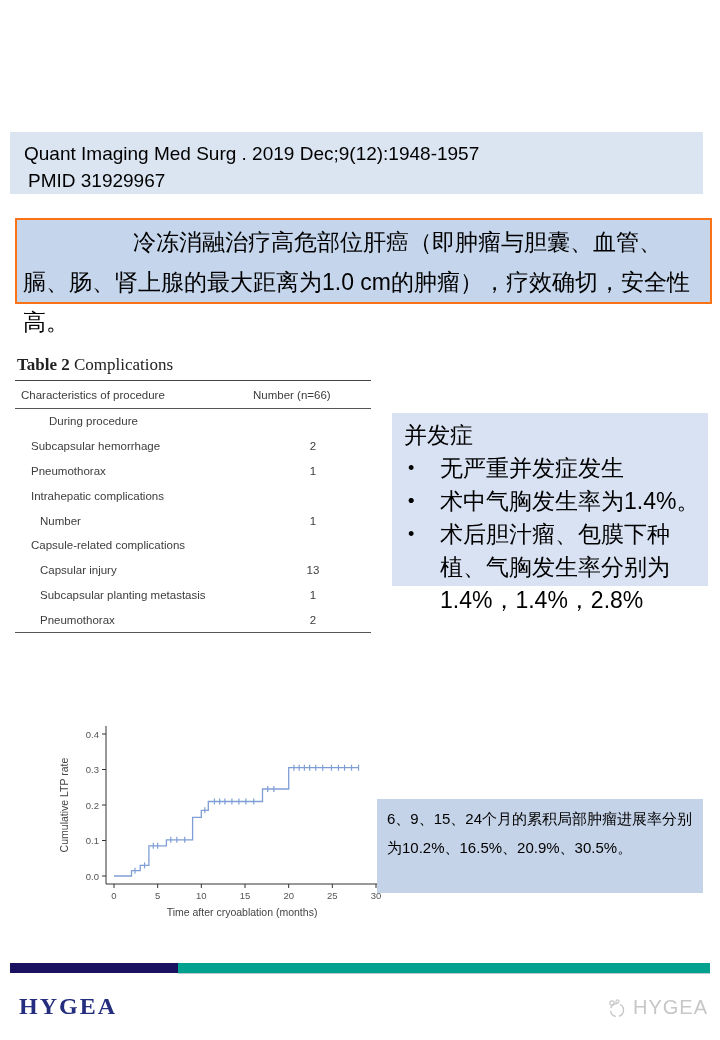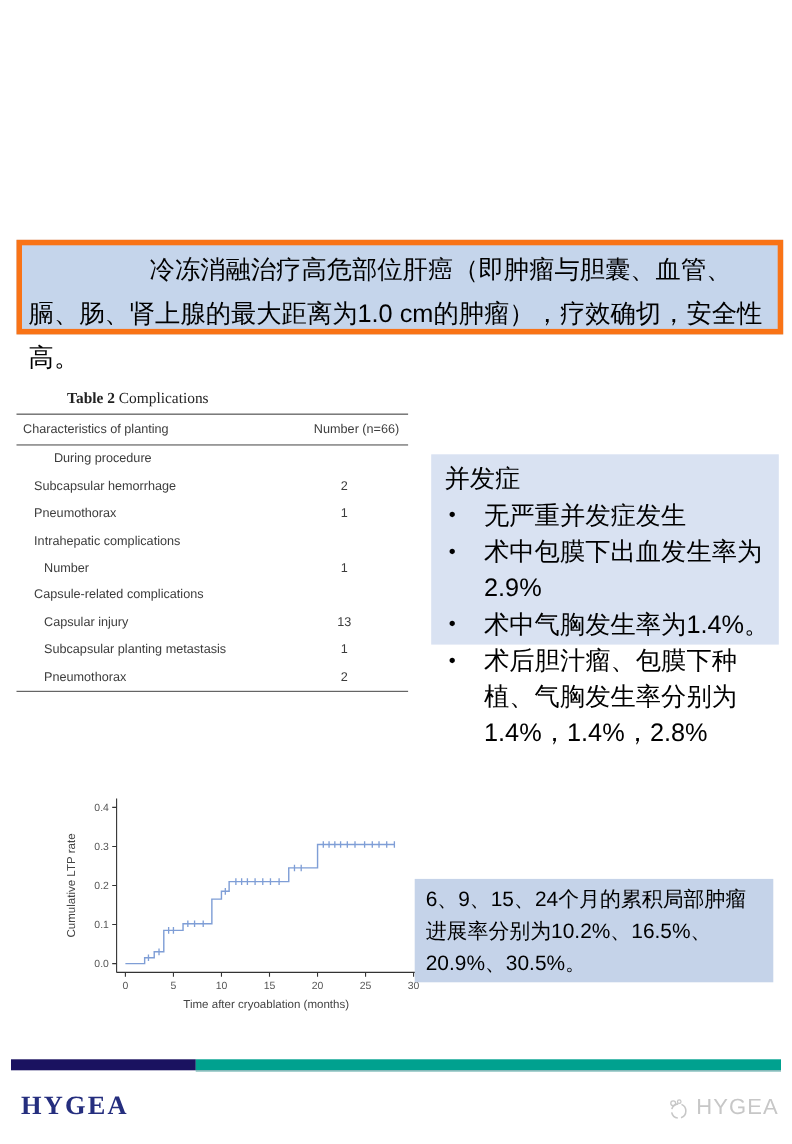--- a/index.html
+++ b/index.html
@@ -15,39 +15,39 @@
   }
   
   .citation{
     position:absolute;left:10px;top:132px;width:693px;height:62px;
     background:#dbe5f1;padding:8px 0 0 14px;box-sizing:border-box;
     font-size:19px;line-height:27px;color:#000;
   }
   
   .summary{
     position:absolute;left:15px;top:218px;width:697px;height:86px;
-    background:#c5d5eb;border:5px solid #f97316;box-sizing:border-box;
+    background:#c5d5eb;border:2px solid #f97316;box-sizing:border-box;
     font-size:23px;line-height:40px;color:#000;
     padding:2px 6px 0 6px;
   }
   .summary p{margin:0;text-indent:110px;}
   
   .ptable{
     position:absolute;left:15px;top:352px;width:356px;color:#3c3c3c;
   }
   .ptable-title{
     font-family:"Liberation Serif","DejaVu Serif",serif;
-    font-size:14px;padding:3px 2px 5px 2px;color:#222;margin-left:44px;
+    font-size:17px;padding:3px 2px 5px 2px;color:#222;
   }
   .ptable-title b{font-weight:bold;}
   .ptable-rule{border-top:1.4px solid #444;}
   .ptable-rule-light{border-top:1px solid #555;}
   .ptable-head{display:flex;align-items:center;height:27px;font-size:11.5px;}
   .ptable-head .h1{flex:1;padding-left:6px;}
-  .ptable-head .h2{width:110px;text-align:right;margin-right:8px;}
+  .ptable-head .h2{width:110px;text-align:left;margin-right:8px;}
   .trow{display:flex;align-items:center;height:24.8px;font-size:11.5px;}
   .tlabel{flex:1;white-space:nowrap;}
   .tvalue{width:56px;text-align:center;margin-right:30px;}
   .ind0{padding-left:6px;margin-left:28px;}
   .ind1{padding-left:16px;}
   .ind2{padding-left:25px;}
   
   .cbox{
     position:absolute;left:392px;top:413px;width:316px;height:173px;
     background:#d9e2f2;box-sizing:border-box;padding:6px 8px 0 10px;
@@ -59,21 +59,21 @@
   .cbox .marker{position:absolute;left:6px;top:0;font-size:18px;}
   
   .chart-wrap{position:absolute;left:56px;top:716px;width:325px;height:208px;}
   .chart-wrap svg{width:100%;height:100%;}
   .tick{font-size:9.5px;fill:#555;font-family:"Liberation Sans","DejaVu Sans",sans-serif;}
   .axlabel{font-size:10.5px;fill:#444;font-family:"Liberation Sans","DejaVu Sans",sans-serif;}
   
   .pbox{
     position:absolute;left:377px;top:799px;width:326px;height:94px;
     background:#c5d3e9;box-sizing:border-box;padding:5px 8px 0 10px;
-    font-size:19px;line-height:29px;color:#000;
+    font-size:15px;line-height:29px;color:#000;
   }
   .pbox p{margin:0;}
   
   .bar-navy{position:absolute;left:10px;top:963px;width:168px;height:10px;background:#1a1260;}
   .bar-teal{position:absolute;left:178px;top:963px;width:532px;height:10px;background:#00a18f;border-bottom:1px solid #bfc6cc;}
   .logo{
     position:absolute;left:19px;top:993px;
     font-family:"Liberation Serif","DejaVu Serif",serif;font-weight:bold;
     font-size:24px;color:#252e7e;letter-spacing:2px;
   }
@@ -82,32 +82,36 @@
     color:#c7c7c7;font-size:20px;letter-spacing:1px;
   }
   .watermark svg{display:block;}
 </style>
 </head>
 <body>
 
 <div class="slide">
 
 
+  <div class="citation">
+    <div>Quant Imaging Med Surg . 2019 Dec;9(12):1948-1957</div>
+    <div style="padding-left:4px">PMID 31929967</div>
+  </div>
 
   <div class="summary">
     <p>冷冻消融治疗高危部位肝癌（即肿瘤与胆囊、血管、膈、肠、肾上腺的最大距离为1.0 cm的肿瘤），疗效确切，安全性高。</p>
   </div>
 
   <div class="ptable">
     <div class="ptable-title">
       <b>Table 2</b><span> Complications</span>
     </div>
     <div class="ptable-rule"></div>
     <div class="ptable-head">
-      <span class="h1">Characteristics of planting</span>
+      <span class="h1">Characteristics of procedure</span>
       <span class="h2">Number (n=66)</span>
     </div>
     <div class="ptable-rule-light"></div>
     <div>
         <div class="trow">
           <span class="tlabel ind0">During procedure</span>
           <span class="tvalue"></span>
         </div>
         <div class="trow">
           <span class="tlabel ind1">Subcapsular hemorrhage</span>
@@ -142,21 +146,21 @@
           <span class="tvalue">2</span>
         </div>
       </div>
     <div class="ptable-rule-light"></div>
   </div>
 
   <div class="cbox">
     <p class="cbox-title">并发症</p>
     <ul>
         <li><span class="marker">•</span><span>无严重并发症发生</span></li>
-        <li><span class="marker">•</span><span>术中包膜下出血发生率为2.9%</span></li>
+        <li><span class="marker">•</span></li>
         <li><span class="marker">•</span><span>术中气胸发生率为1.4%。</span></li>
         <li><span class="marker">•</span><span>术后胆汁瘤、包膜下种植、气胸发生率分别为1.4%，1.4%，2.8%</span></li>
       </ul>
   </div>
 
   <div class="chart-wrap">
     <svg viewBox="0 0 325 208">
         <line x1="50" y1="10" x2="50" y2="168" stroke="#333" stroke-width="1"></line>
         <line x1="50" y1="168" x2="322" y2="168" stroke="#333" stroke-width="1"></line>
         <line x1="46" y1="160" x2="50" y2="160" stroke="#333" stroke-width="1"></line>

